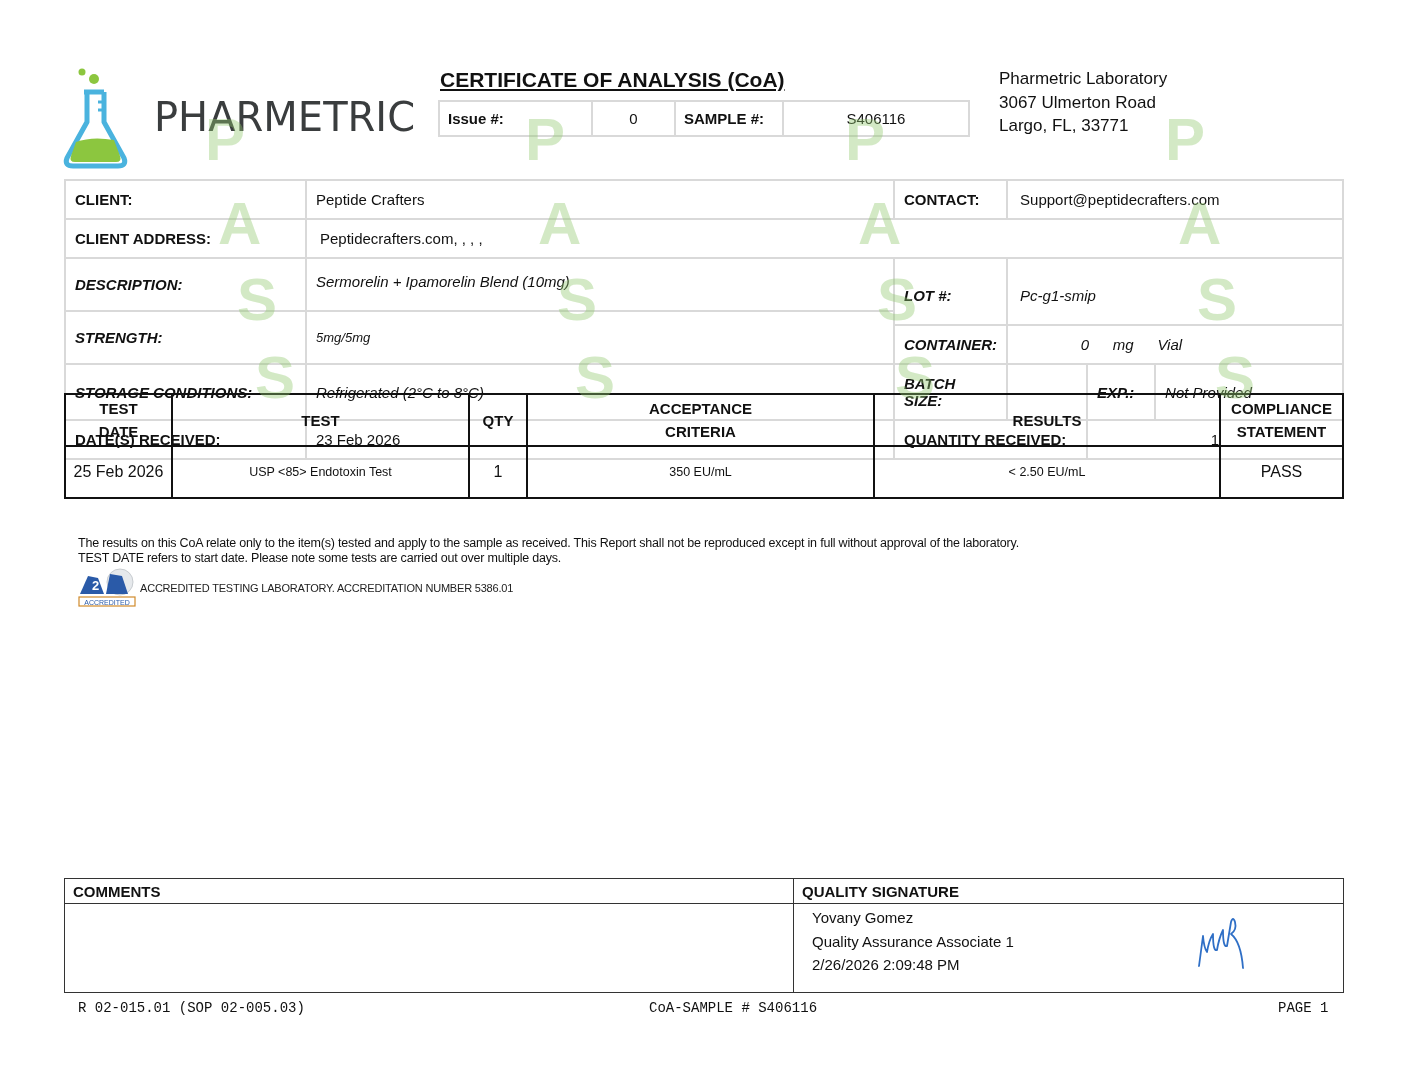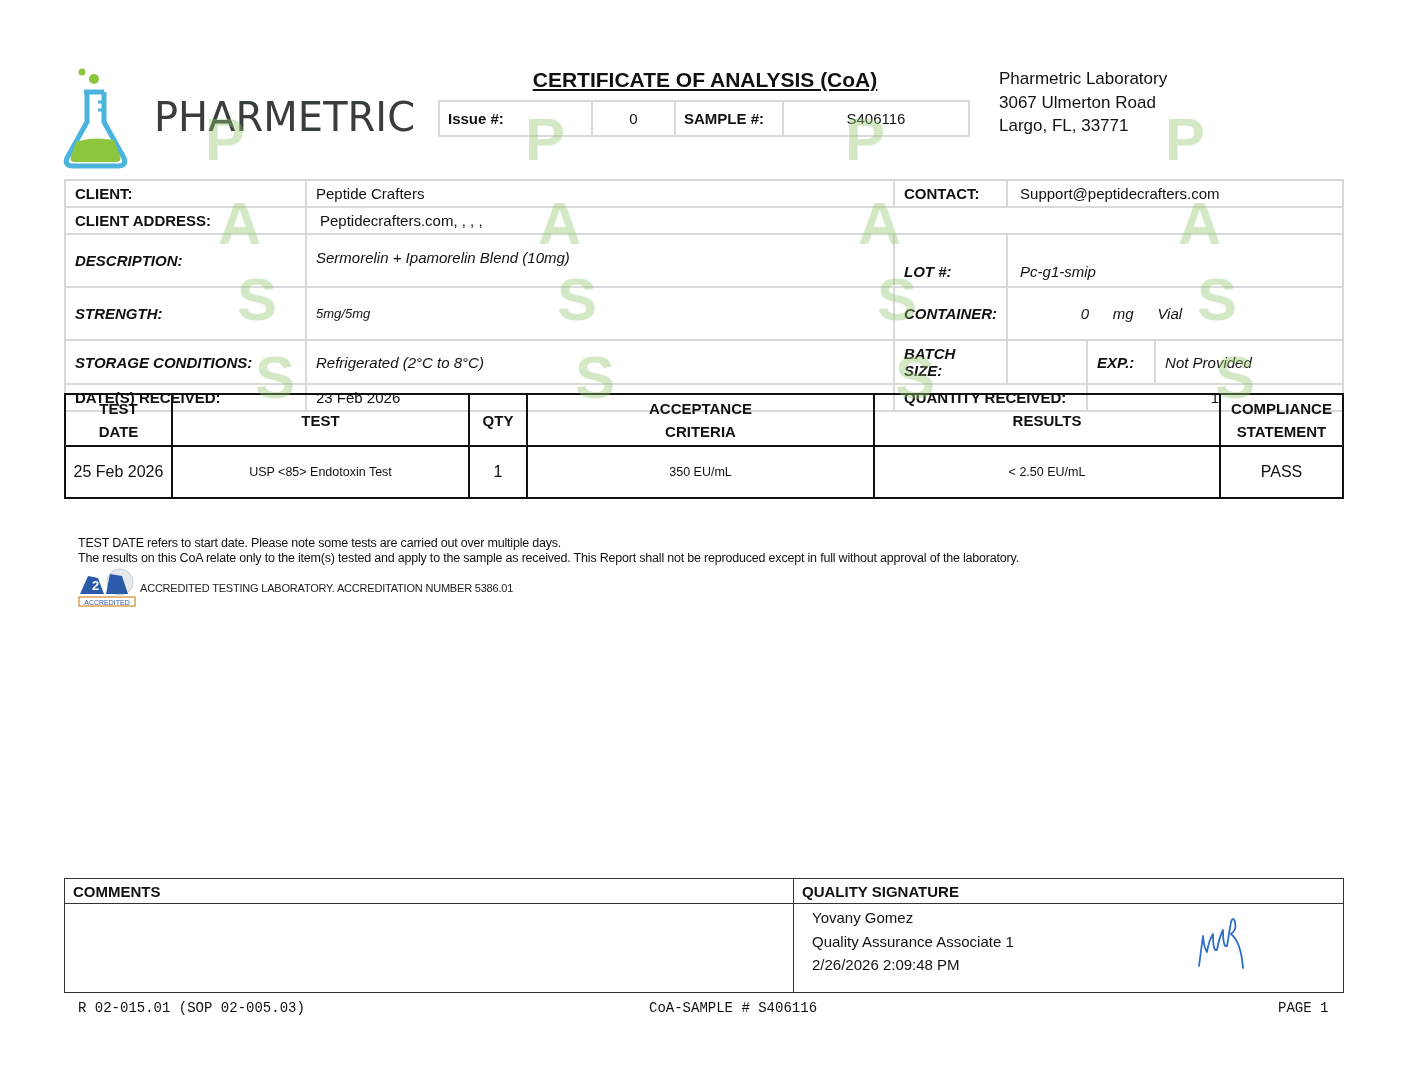--- a/index.html
+++ b/index.html
@@ -7,35 +7,35 @@
   body { position: relative; font-family: "Liberation Sans", sans-serif; color: #111; }
 
   .abs { position: absolute; }
 
   
   .logo { left: 62px; top: 66px; width: 360px; height: 106px; }
   .logo-word1 { position: absolute; left: 92px; top: 28px; font-family: "DejaVu Sans", sans-serif; font-size: 40px; letter-spacing: 0px; color: #3a3d3e; font-weight: 500; }
   .logo-word2 { position: absolute; left: 92px; top: 72px; font-family: "DejaVu Sans", sans-serif; font-size: 22px; letter-spacing: 15.2px; color: #4ab3de; }
 
   
-  .coa-title { left: 440px; top: 68px; width: 530px; text-align: center; font-family: "Liberation Sans", sans-serif; font-weight: bold; font-size: 21px; text-decoration: underline; color: #111; }
+  .coa-title { left: 440px; top: 68px; width: 530px; text-align: left; font-family: "Liberation Sans", sans-serif; font-weight: bold; font-size: 21px; text-decoration: underline; color: #111; }
 
   .tbl { border-collapse: collapse; font-family: "Liberation Sans", sans-serif; }
   .tbl td { border: 2px solid #d9d9d9; font-size: 15px; padding: 0 8px; height: 35px; vertical-align: middle; margin-top: 8px; }
   .b { font-weight: bold; }
   .i { font-style: italic; }
   .c { text-align: center; }
 
   .issue-tbl { left: 438px; top: 100px; width: 532px; }
 
   .lab-addr { left: 999px; top: 67px; font-family: "Liberation Sans", sans-serif; font-size: 17px; line-height: 23.5px; color: #111; }
 
   
   .info-tbl { left: 64px; top: 179px; width: 1280px; }
-  .info-tbl td { height: 26px; font-size: 15px; padding: 4px 9px; }
+  .info-tbl td { height: 26px; font-size: 15px; padding: 10px 9px; }
 
   
   .test-tbl { left: 64px; top: 393px; width: 1280px; }
   .test-tbl td { border: 2px solid #111; font-size: 15px; text-align: center; padding: 0 4px; }
   .test-tbl .hdr td { height: 52px; font-weight: bold; line-height: 23px; }
   .test-tbl .row td { height: 52px; }
   .sm { font-size: 12.5px !important; }
 
   .notes { left: 78px; top: 536px; font-size: 12.5px; line-height: 14.5px; color: #111; letter-spacing: -0.2px; }
   .accred { left: 78px; top: 568px; width: 60px; height: 40px; }
@@ -166,22 +166,22 @@
     <td class="sm">USP &lt;85&gt; Endotoxin Test</td>
     <td style="font-size:16px">1</td>
     <td class="sm">350 EU/mL</td>
     <td class="sm">&lt; 2.50 EU/mL</td>
     <td style="font-size:16px">PASS</td>
   </tr>
 </tbody>
   </table>
 
 <div class="abs notes">
+  <div>The results on this CoA relate only to the item(s) tested and apply to the sample as received. This Report shall not be reproduced except in full without approval of the laboratory.</div>
   <div>TEST DATE refers to start date. Please note some tests are carried out over multiple days.</div>
-  <div>The results on this CoA relate only to the item(s) tested and apply to the sample as received. This Report shall not be reproduced except in full without approval of the laboratory.</div>
 </div>
 
 <div class="abs accred">
   <svg width="60" height="40" viewBox="0 0 60 40">
     <circle cx="42" cy="14" r="13" fill="#e6e9ec" stroke="#c8ccd0"></circle>
     <path d="M2 26 L10 8 L20 10 L26 26 Z" fill="#2a5aa8"></path>
     <path d="M28 26 L32 6 L44 8 L50 26 Z" fill="#2a5aa8"></path>
     <text x="14" y="22" font-size="13" font-weight="bold" fill="#fff" font-family="Liberation Sans, sans-serif">2</text>
     <rect x="1" y="29" width="56" height="9" fill="#fff" stroke="#d08a2b" stroke-width="1.2"></rect>
     <text x="29" y="36.5" font-size="7" text-anchor="middle" fill="#2a5aa8" font-family="Liberation Sans, sans-serif">ACCREDITED</text>

